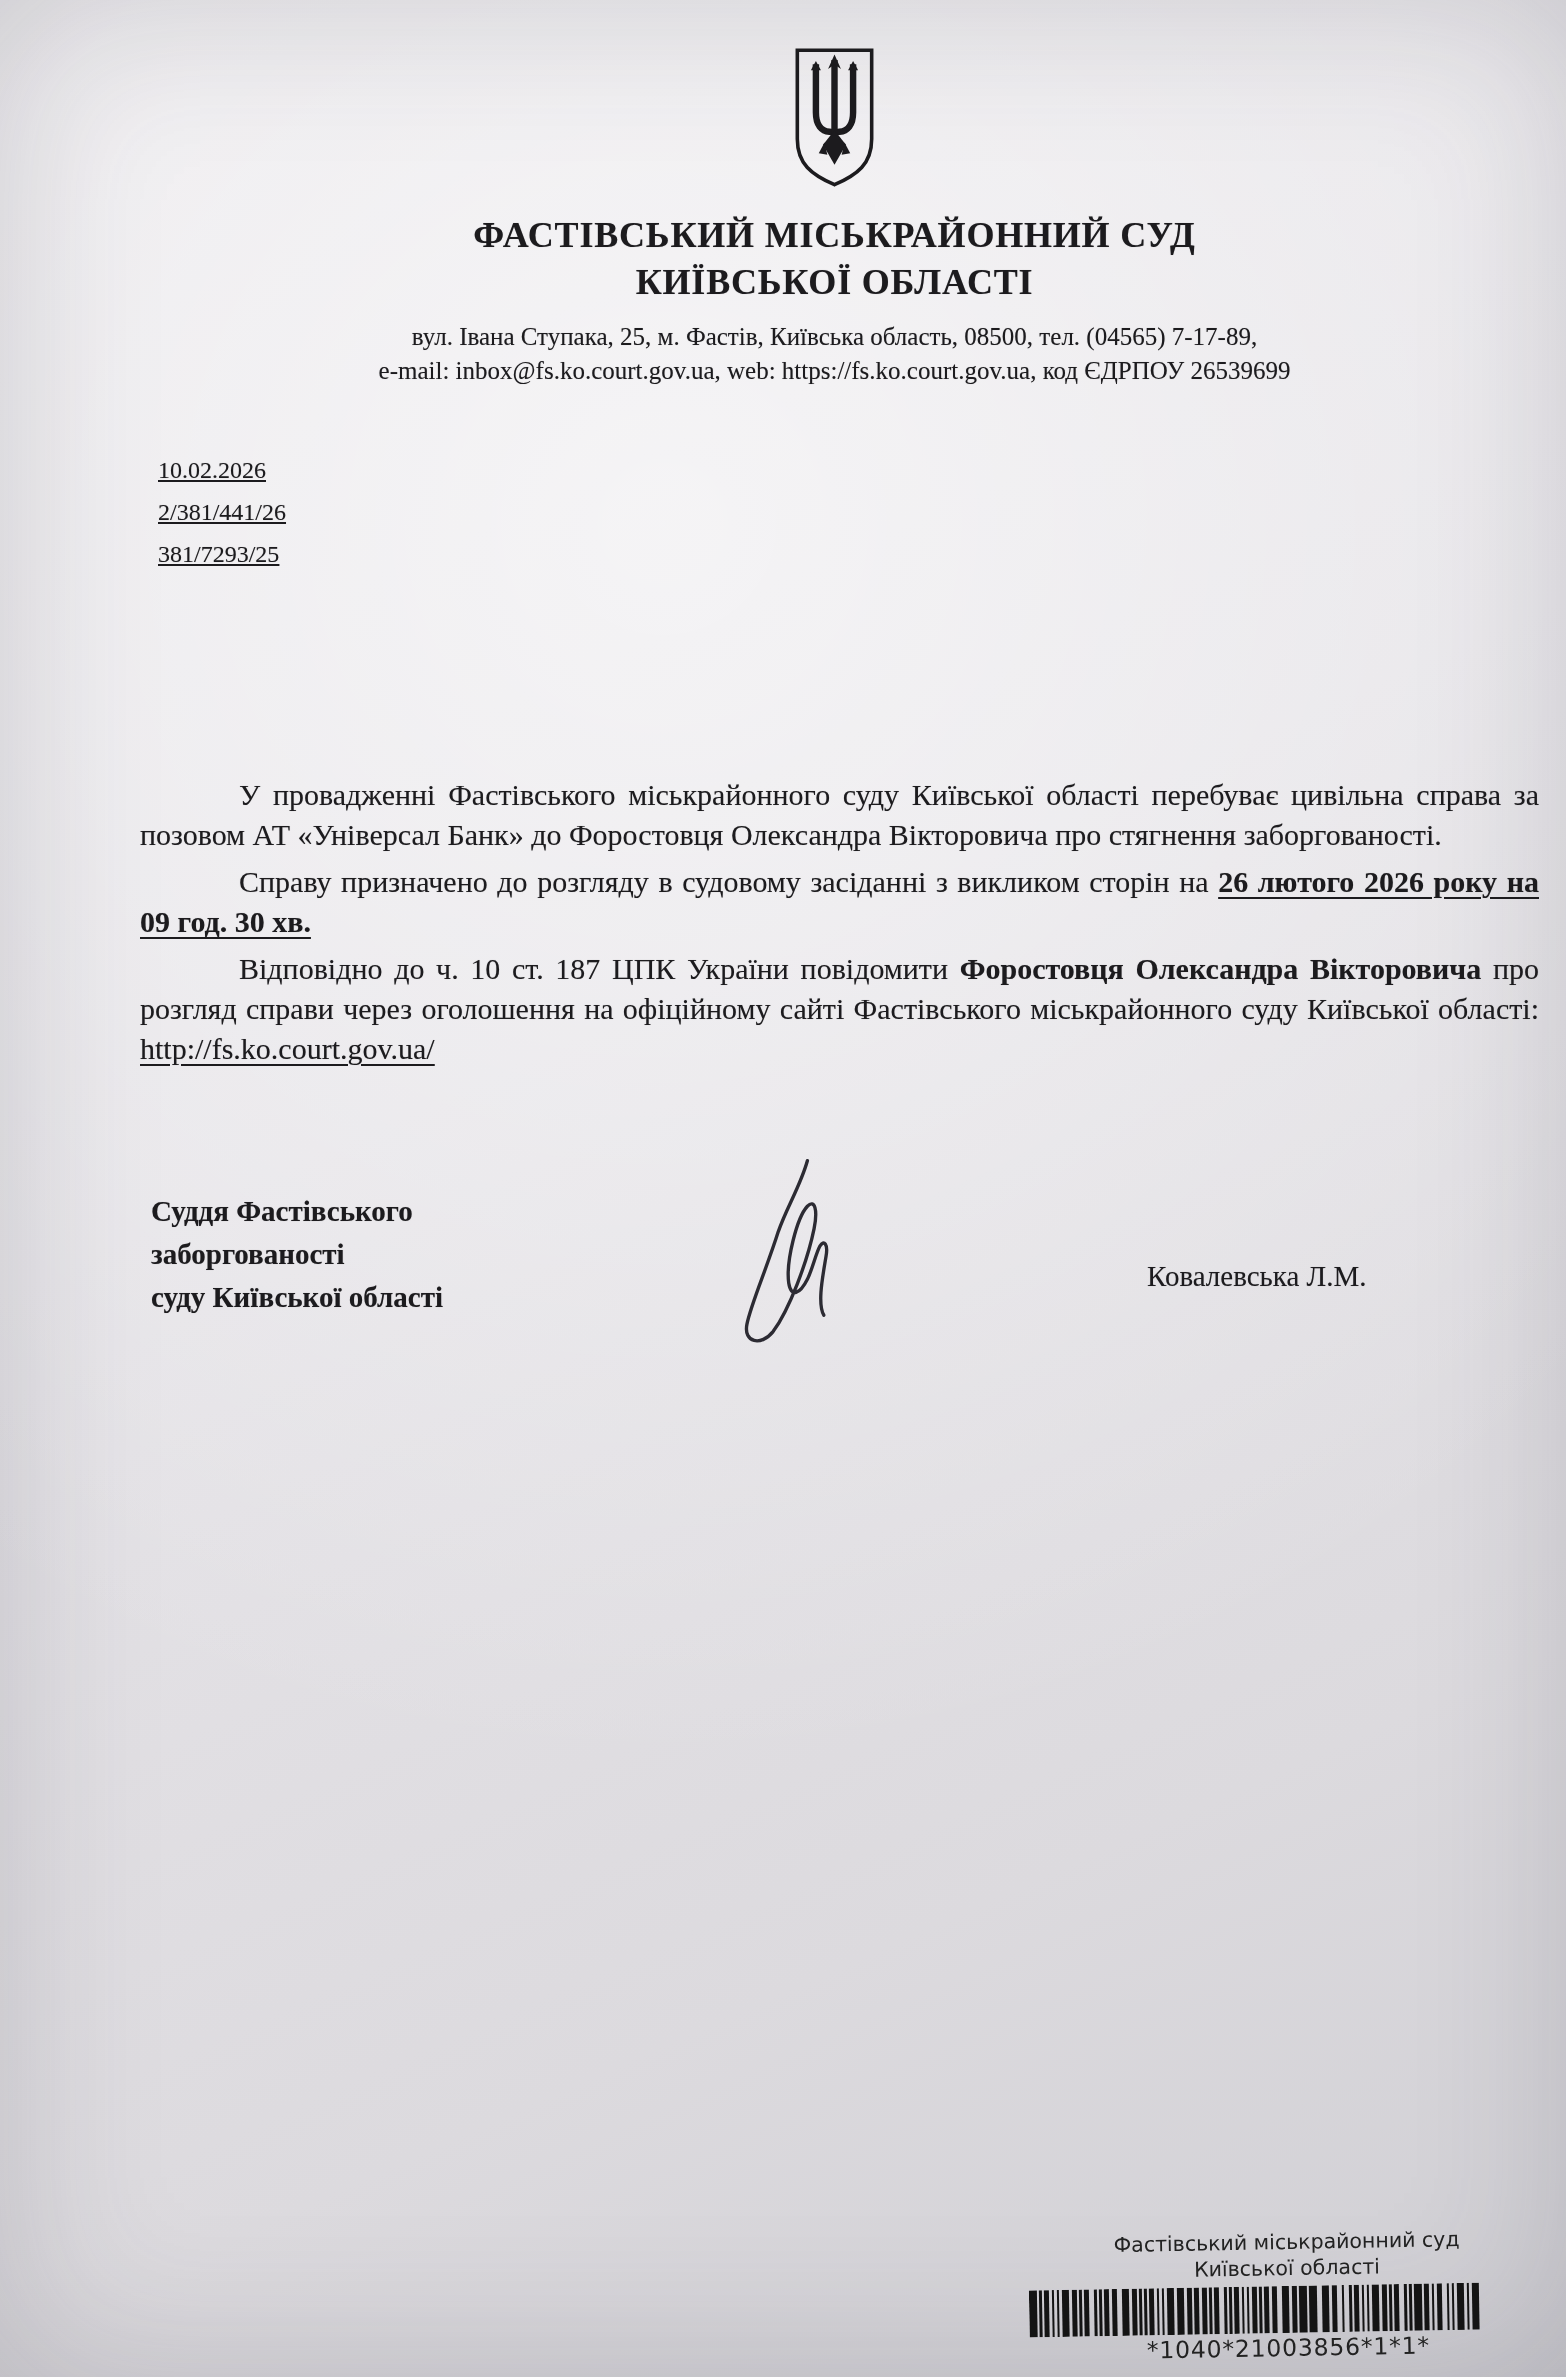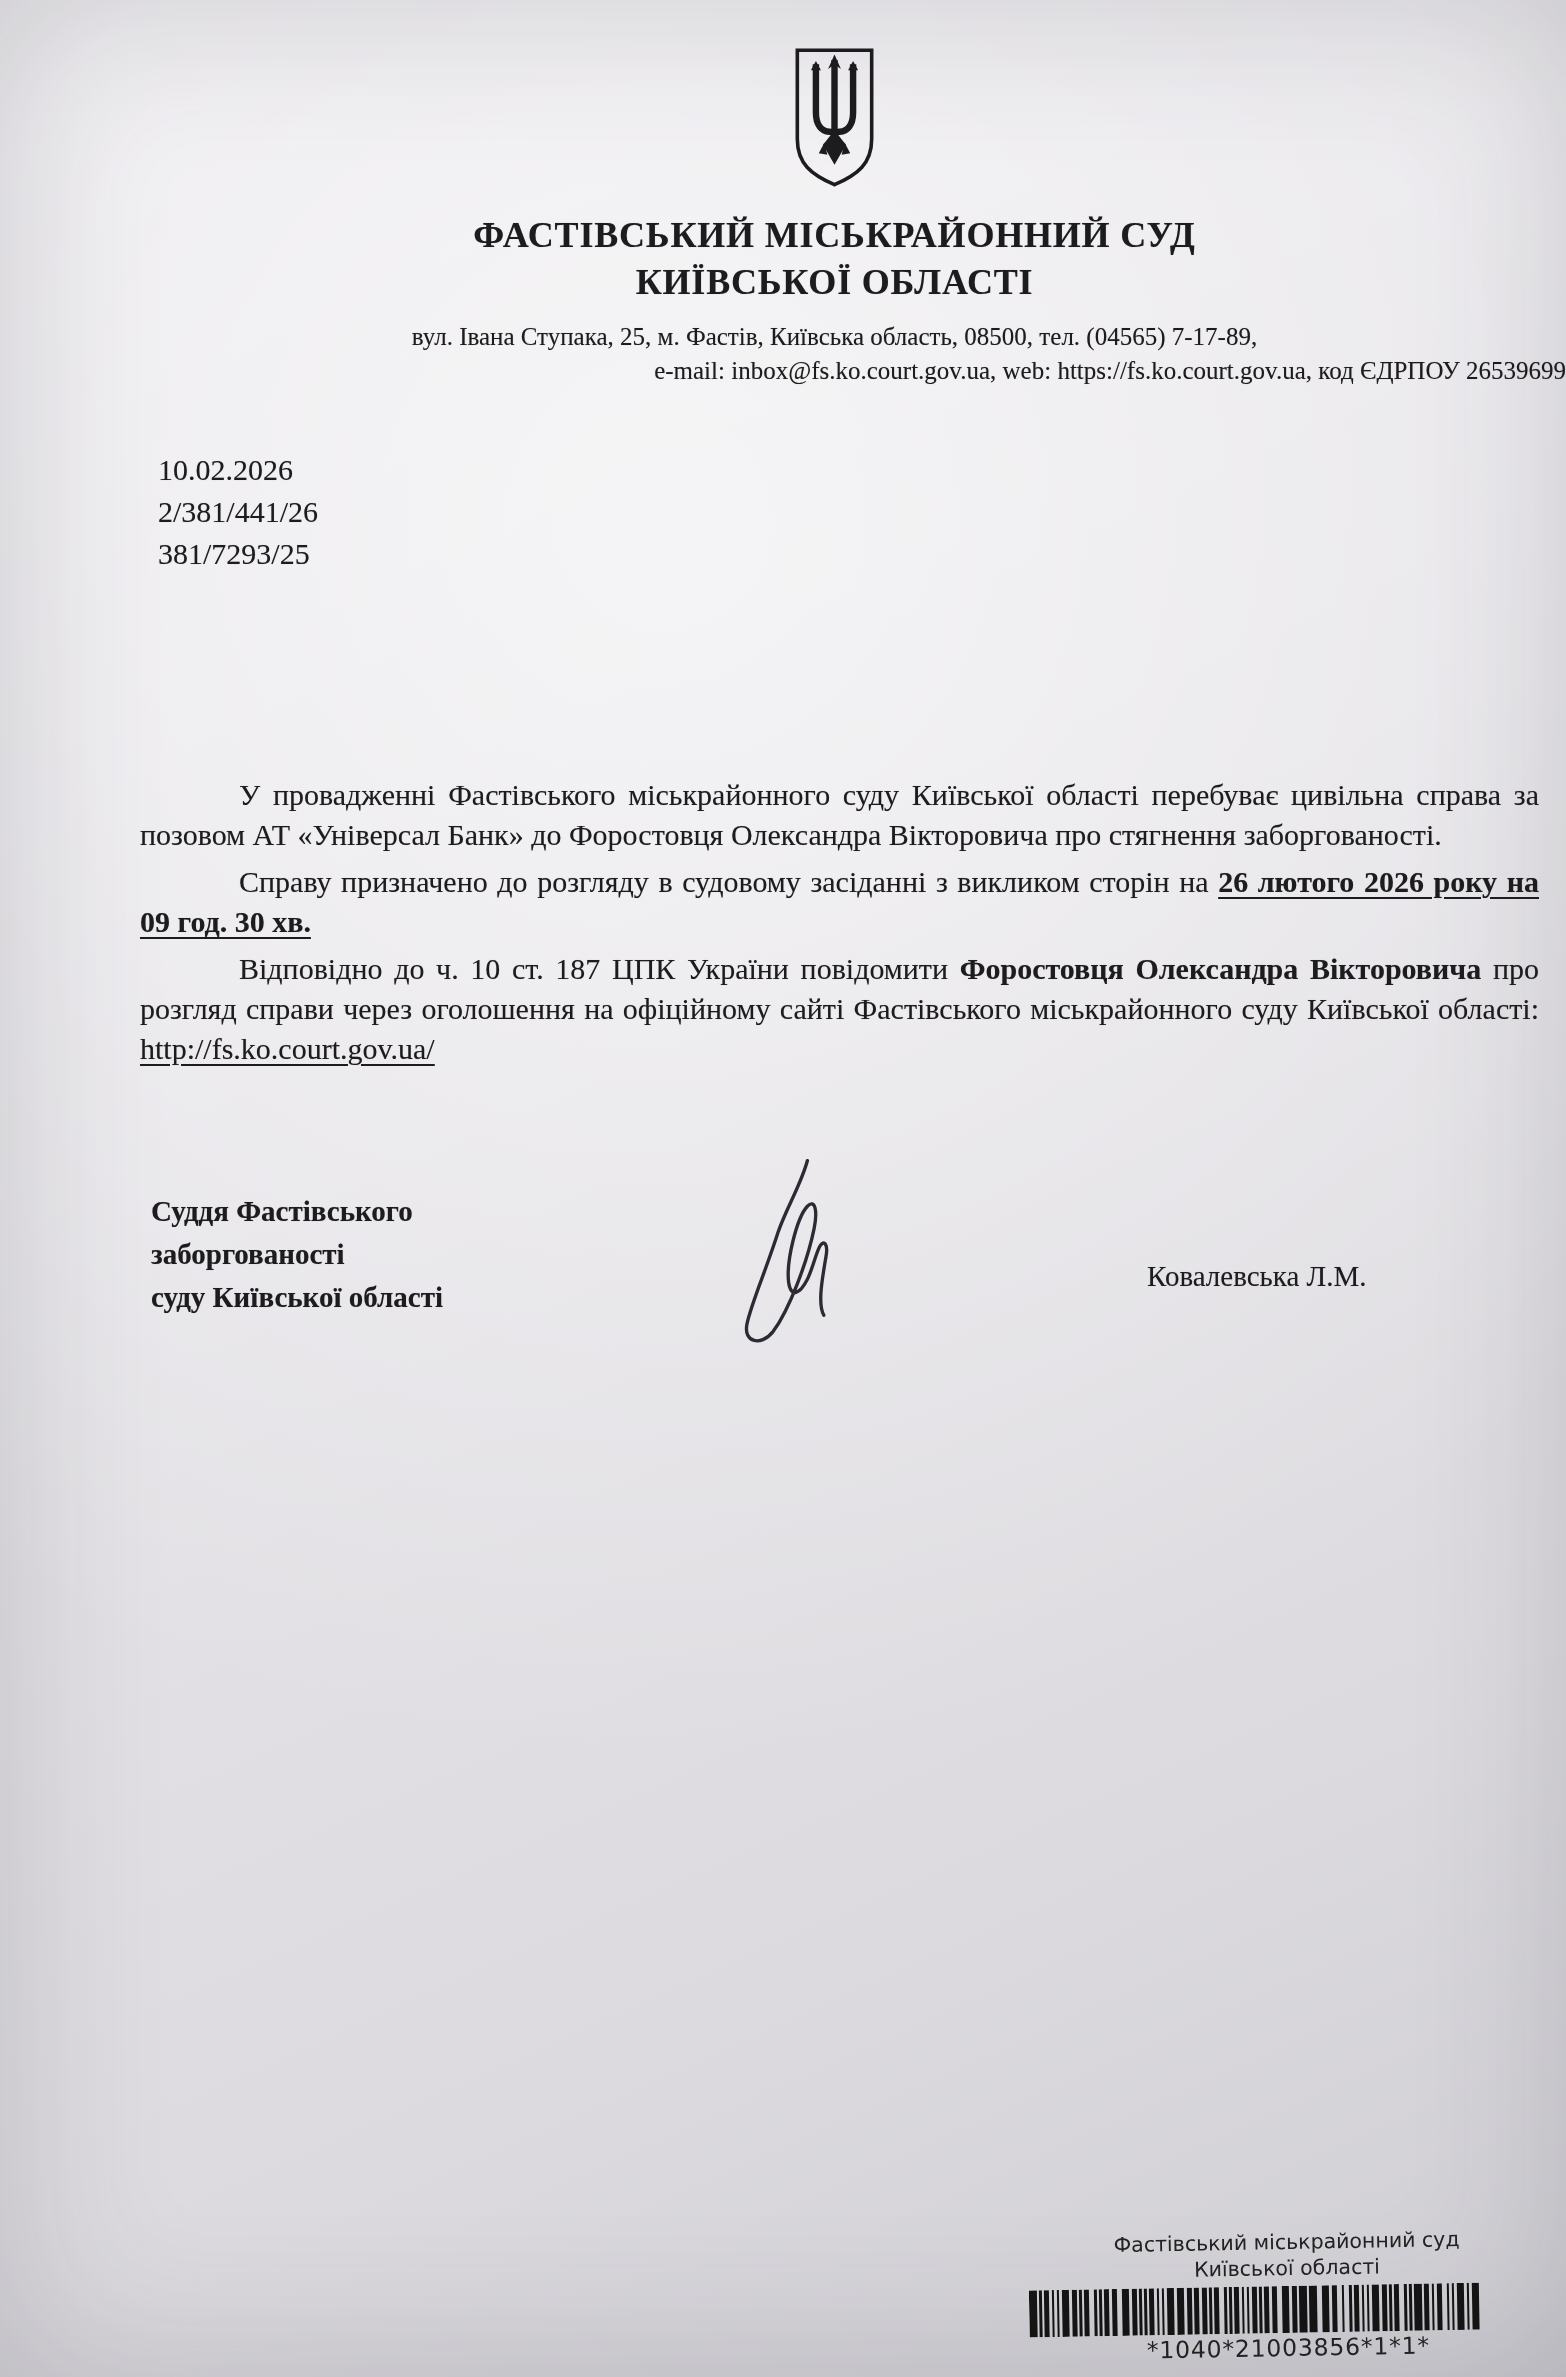--- a/index.html
+++ b/index.html
@@ -22,23 +22,23 @@
   .abs{position:absolute;}
   .doc-ink{color:#1c1b1e;text-shadow:0 0 0.8px rgba(30,30,30,0.35);}
   
   .emblem{left:791px;top:46px;width:87px;height:143px;}
   .hdr-center{left:103px;width:1463px;text-align:center;}
   .title-line{font-weight:bold;font-size:36px;letter-spacing:0.8px;line-height:42px;}
   .t1{top:214px;}
   .t2{top:261px;}
   .addr{font-size:25px;line-height:30px;}
   .a1{top:322px;}
-  .a2{top:356px;text-align:right;}
+  .a2{top:356px;}
   
-  .refblock{left:158px;top:449px;font-size:30px;line-height:42px;}
+  .refblock{left:158px;top:449px;font-size:24px;line-height:42px;text-decoration:underline;}
   
   .addressee{left:795px;top:604px;font-size:30px;font-weight:bold;}
   
   .bodytext{left:133px;top:768px;width:1413px;font-size:30px;line-height:40px;text-align:justify;}
   .bodytext p{margin:7px;text-indent:99px;}
   .ul{text-decoration:underline;text-decoration-thickness:2.3px;text-underline-offset:4.6px;}
   b{font-weight:bold;}
   
   .sig-left{left:127px;top:1190px;font-size:29px;font-weight:bold;line-height:43px;margin-left:24px;}
   .sig-name{left:1147px;top:1260px;font-size:29px;font-weight:normal;}

